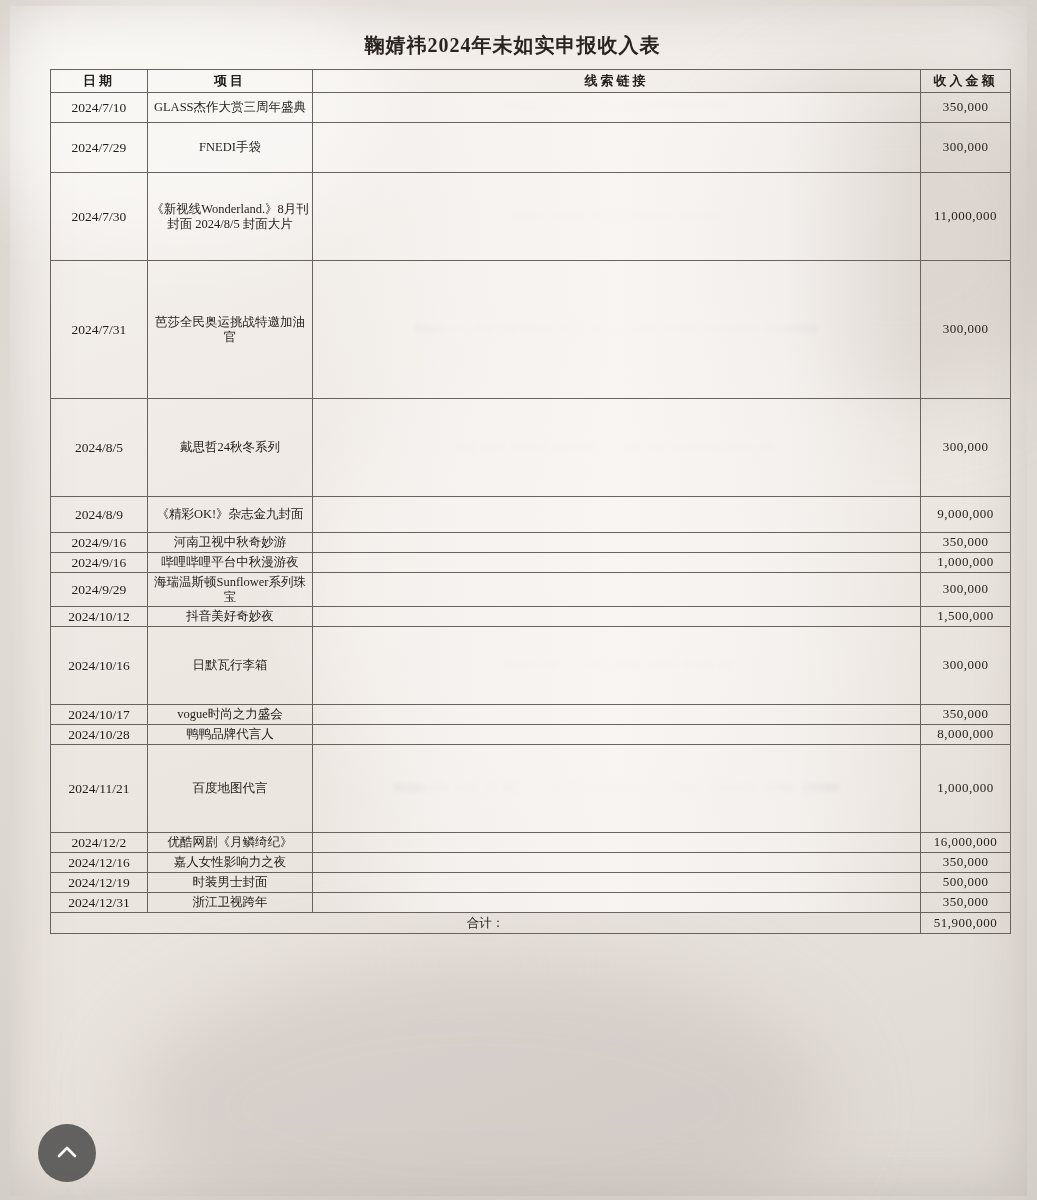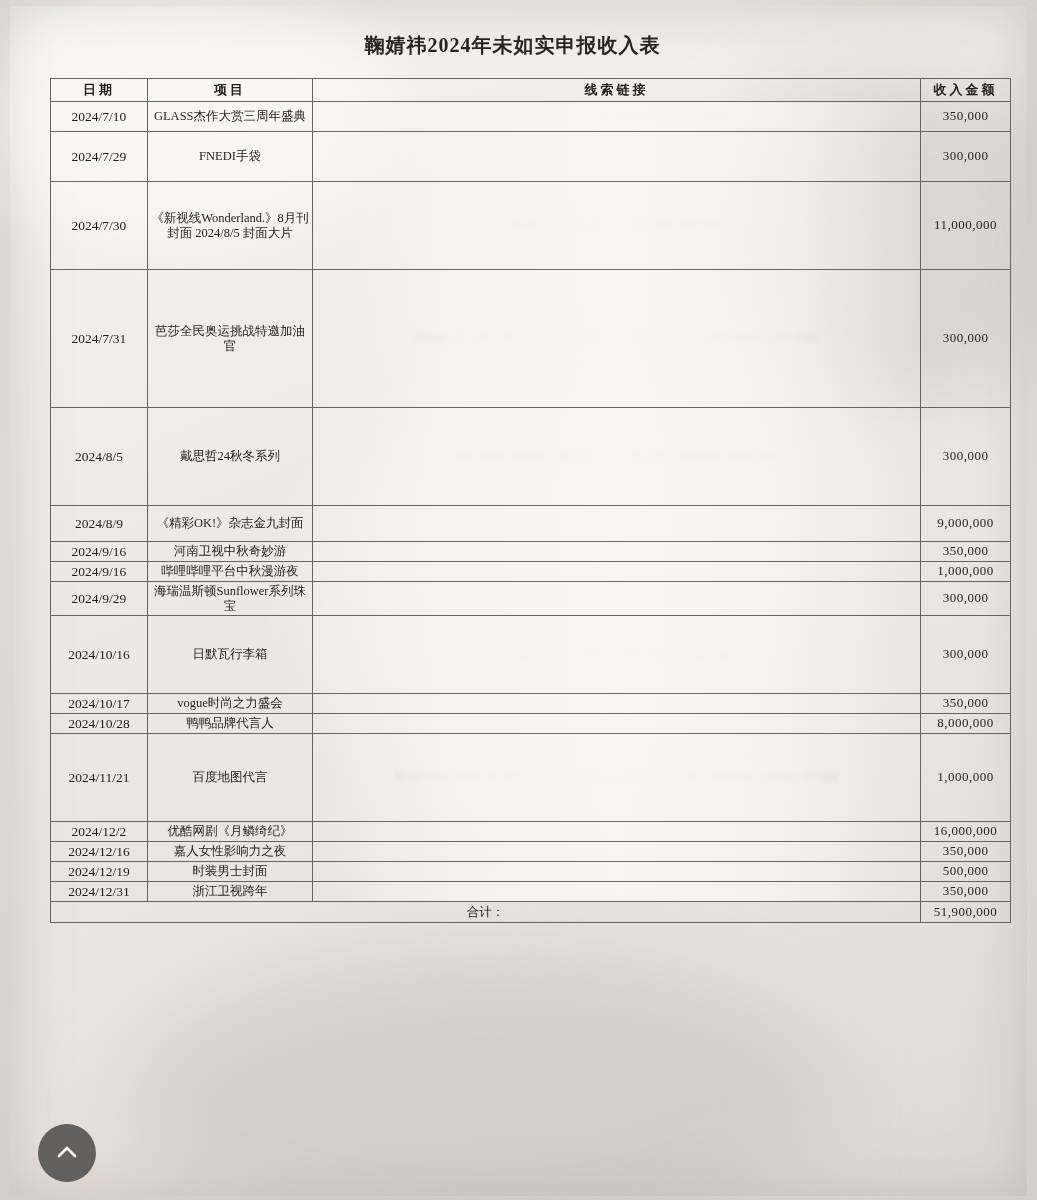--- a/index.html
+++ b/index.html
@@ -50,21 +50,21 @@
     font-size: 20px;
     font-weight: bold;
     color: #2a2420;
     letter-spacing: 1px;
     font-family: "Liberation Serif", serif;
   }
 
   table#sheet-table {
     position: absolute;
     left: 40px;
-    top: 72px;
+    top: 63px;
     width: 960px;
     border-collapse: collapse;
     table-layout: fixed;
     font-size: 12.5px;
     color: #221d1a;
   }
   table#sheet-table td, table#sheet-table th {
     border: 1px solid #6a625c;
     padding: 1px 2px;
     vertical-align: middle;
@@ -229,20 +229,29 @@
           </tr>
           <tr style="height: 34px;">
             <td class="date">2024/9/29</td>
             <td class="item">海瑞温斯顿Sunflower系列珠宝</td>
             <td class="link">
               <span class="blurwrap"></span>
               <span class="smear"></span>
             </td>
             <td class="amt">300,000</td>
           </tr>
+          <tr style="height: 20px;">
+            <td class="date">2024/10/12</td>
+            <td class="item">抖音美好奇妙夜</td>
+            <td class="link">
+              <span class="blurwrap"></span>
+              <span class="smear"></span>
+            </td>
+            <td class="amt">1,500,000</td>
+          </tr>
           <tr style="height: 78px;">
             <td class="date">2024/10/16</td>
             <td class="item">日默瓦行李箱</td>
             <td class="link">
               <span class="blurwrap">https://w  ...  ver  re=CB  or&amp;sh  8c4b8  mu</span>
               <span class="smear"></span>
             </td>
             <td class="amt">300,000</td>
           </tr>
           <tr style="height: 20px;">

